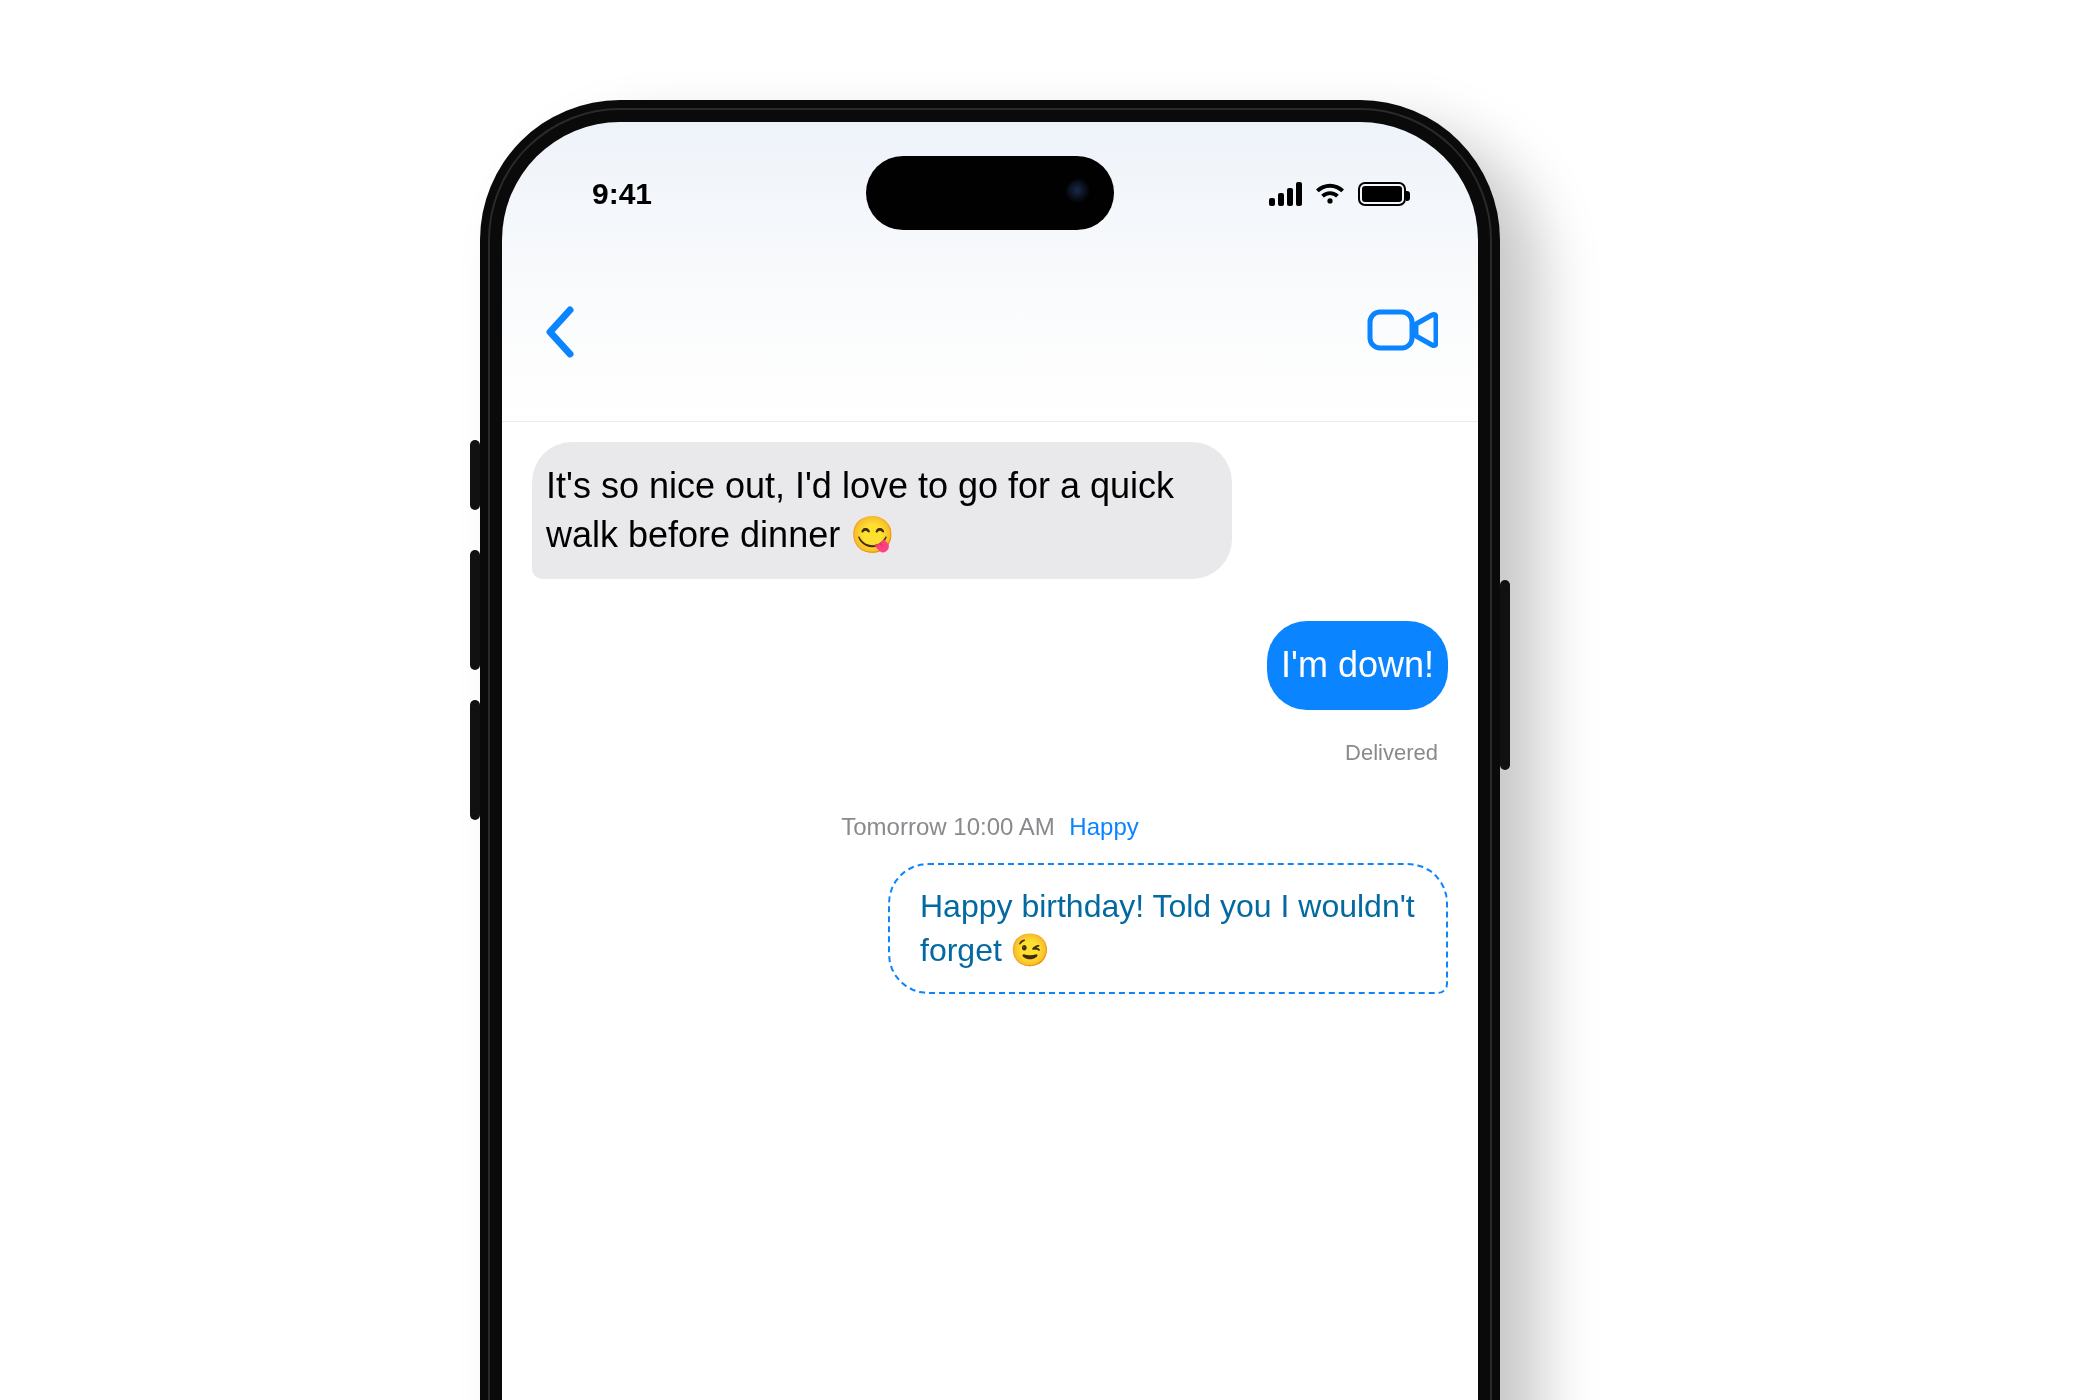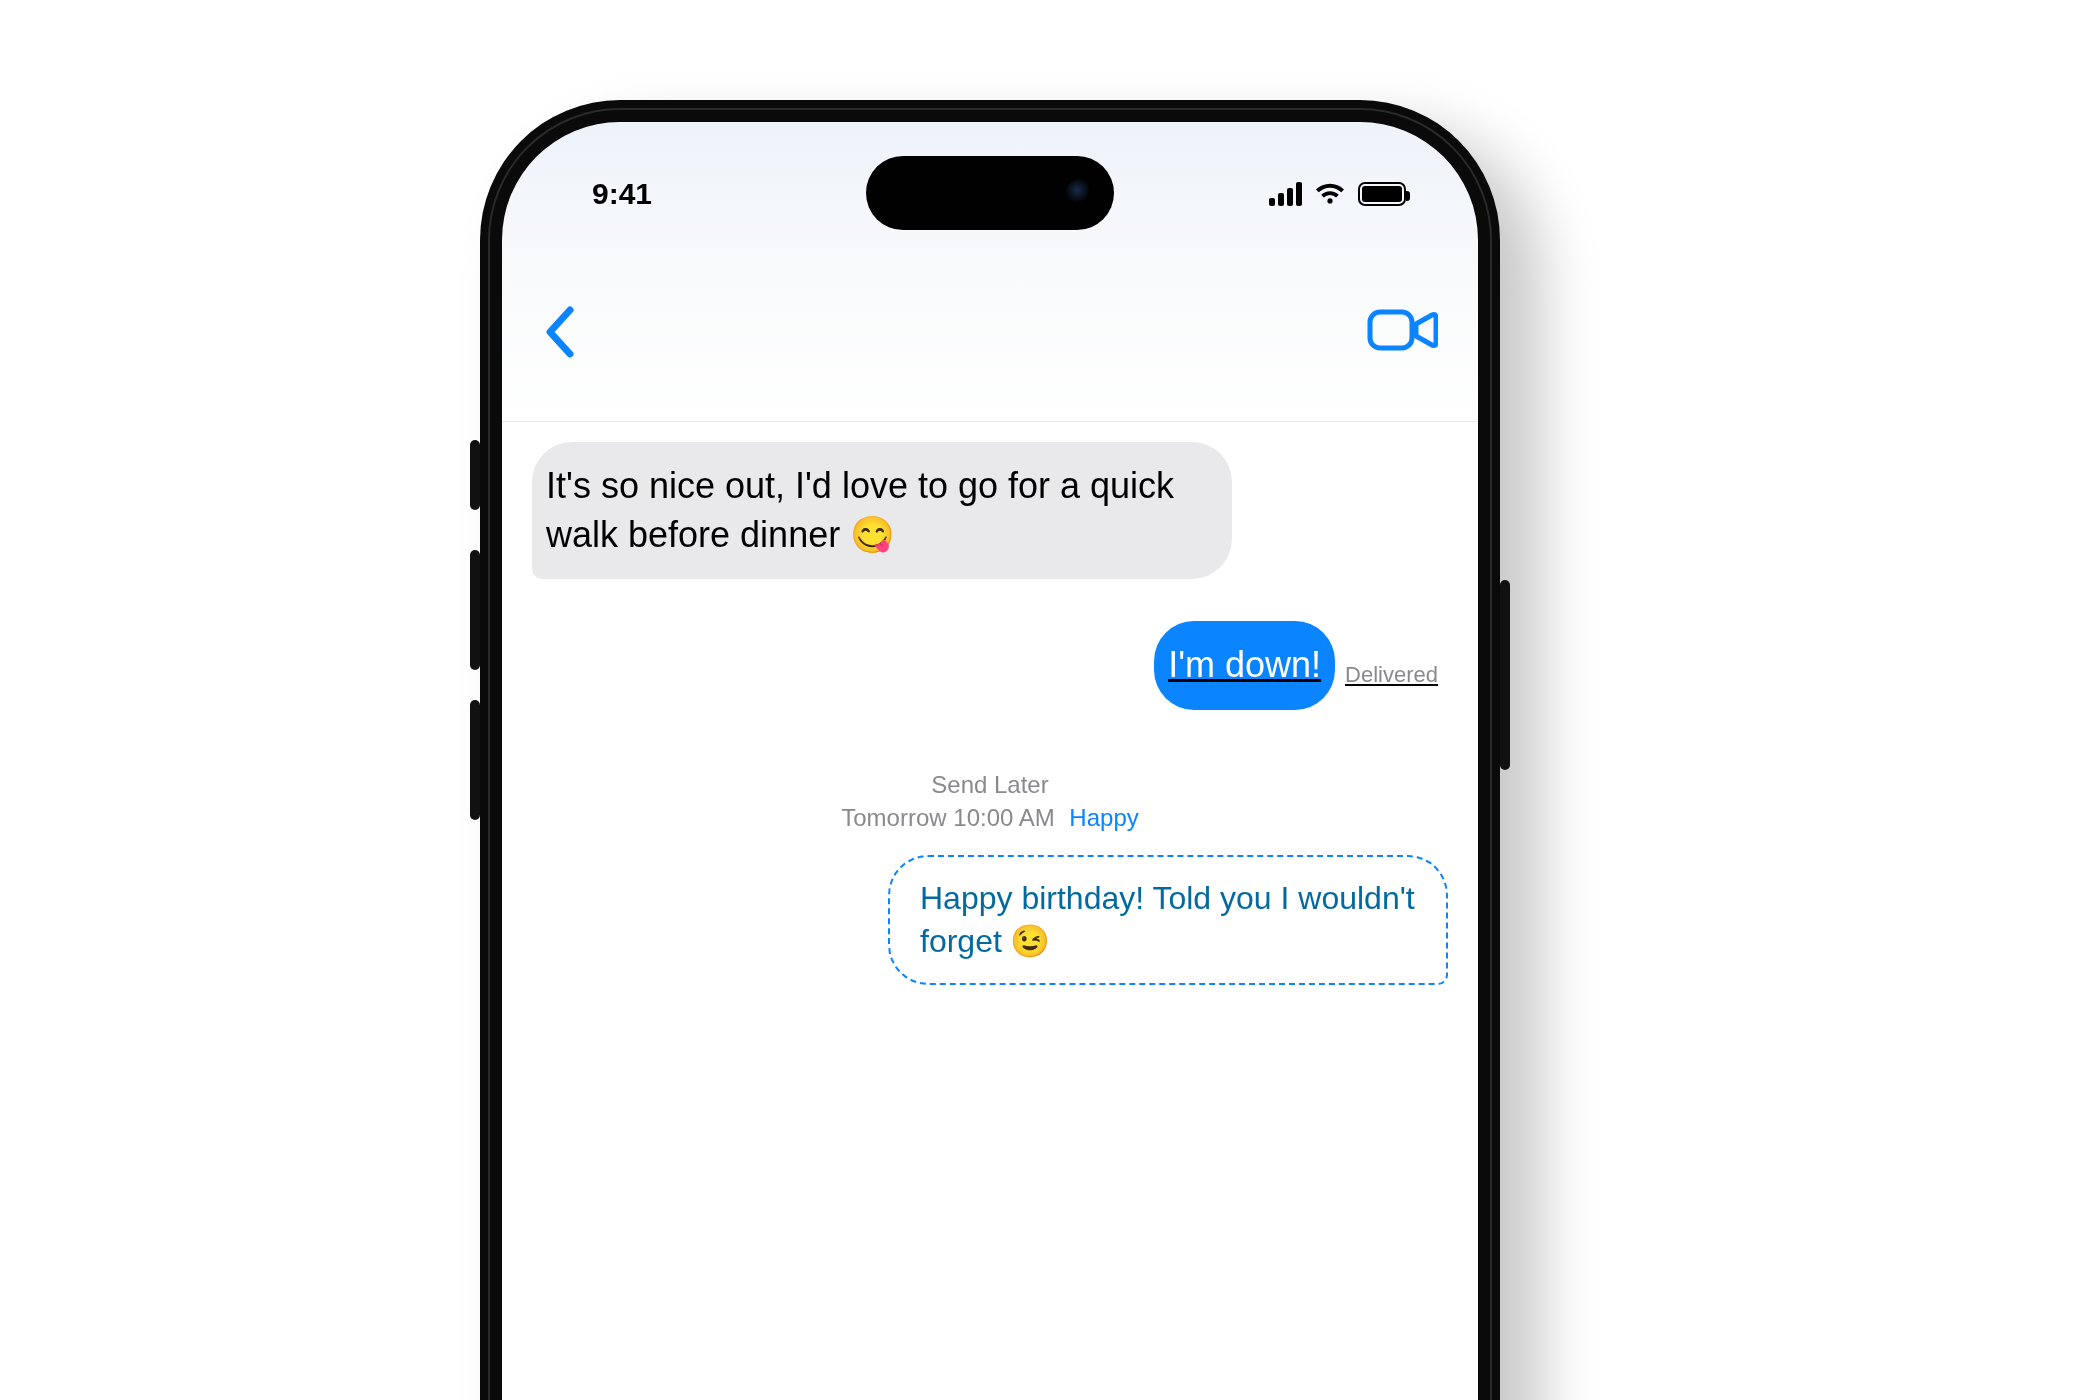--- a/index.html
+++ b/index.html
@@ -152,21 +152,21 @@
     font-size: 36px;
     line-height: 1.35;
     margin-bottom: 14px;
     position: relative;
   }
   .incoming { background: #e9e9eb; color: #000; border-bottom-left-radius: 10px; }
   .row-left { display:flex; justify-content:flex-start; }
   .row-right { display:flex; justify-content:flex-end; }
   .outgoing { background: #0a84ff; color: #fff; border-bottom-right-radius: 10px; margin-left:auto;}
   .outgoing + .outgoing { margin-top: -4px; }
-  .bubble-group-right { display:flex; align-items:center; gap:10px; margin-top:28px;text-decoration:underline;}
+  .bubble-group-right { display:flex; flex-direction:column; align-items:flex-end; gap:10px; margin-top:28px;}
   .bubble-group-right .outgoing:first-child { border-bottom-right-radius: 40px; }
   .bubble-group-right .outgoing:last-child { border-bottom-right-radius: 10px; }
 
   .delivered {
     text-align: right;
     color: #8a8a8e;
     font-size: 22px;
     margin: 6px 10px 0 0;
   }
 
@@ -255,21 +255,20 @@
       </div>
 
       <div class="bubble-group-right">
         <div class="bubble outgoing" style="border-bottom-right-radius:40px;">
           <span>I'm down!</span>
         </div>
         <div class="delivered">Delivered</div>
       </div>
 
       <div class="send-later-meta">
-        <span class="title">Send Later</span>
         <span>
           <span class="when">Tomorrow 10:00 AM</span>
           <span class="edit">Happy</span>
         </span>
       </div>
 
       <div class="row-right">
         <div class="scheduled-bubble">
           <span>Happy birthday! Told you I wouldn't forget 😉</span>
         </div>

